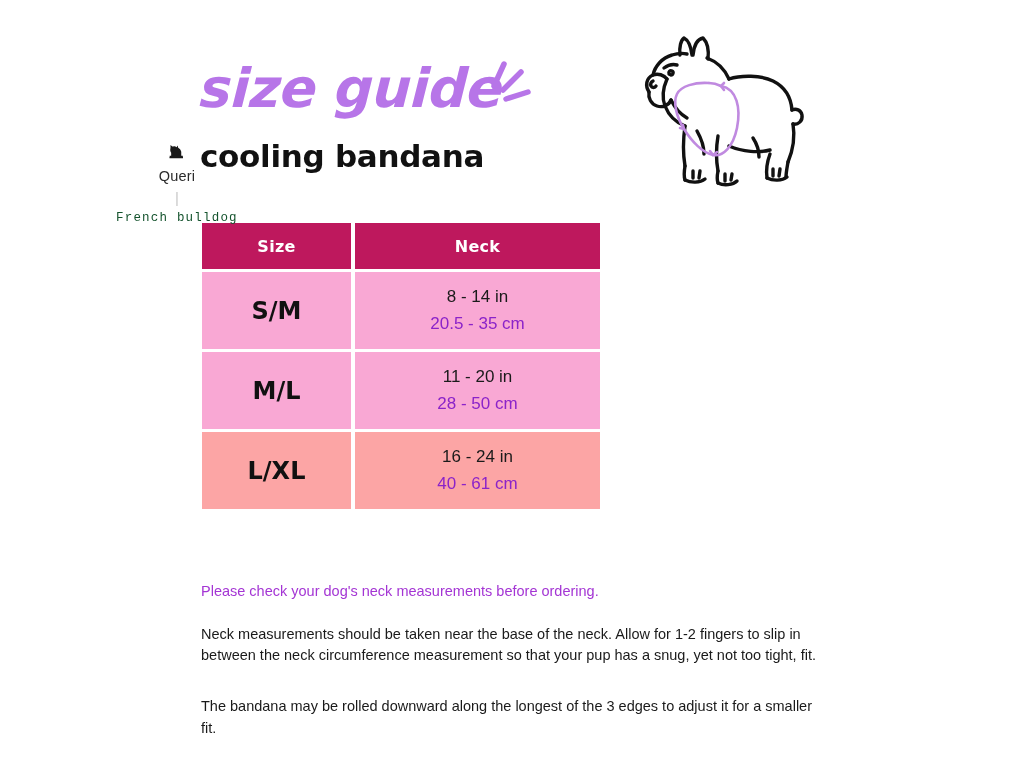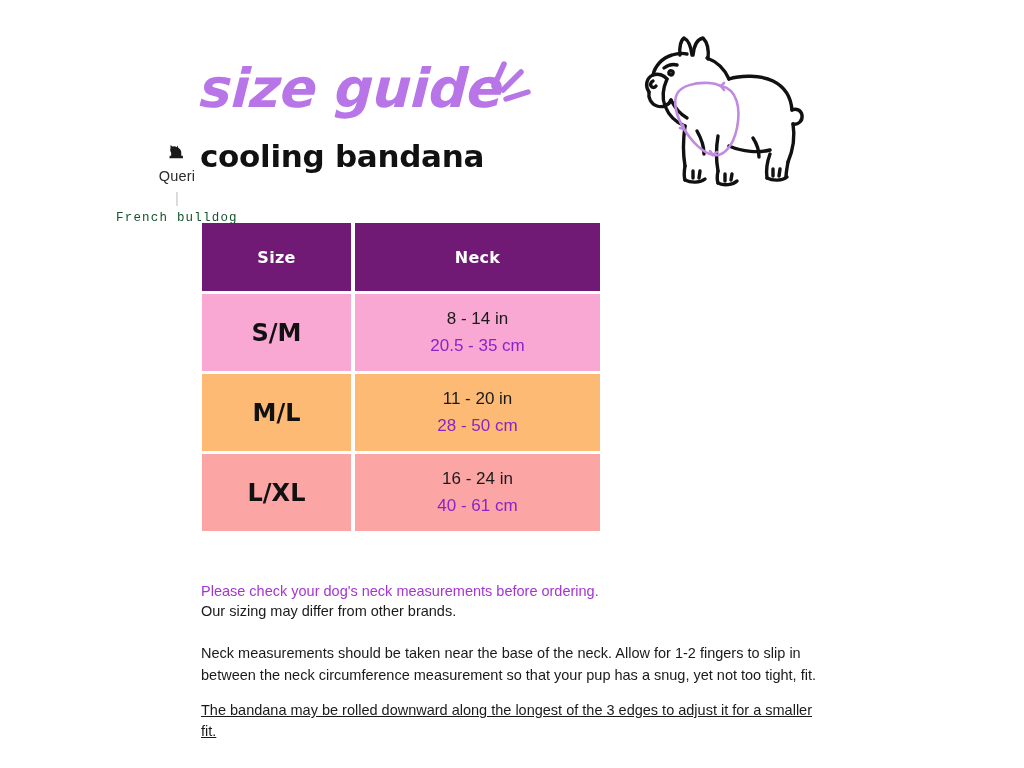--- a/index.html
+++ b/index.html
@@ -110,27 +110,27 @@
     top: 223px;
     width: 398px;
     border-collapse: separate;
     border-spacing: 0;
   }
   .size-table td, .size-table th {
     padding: 0;
     margin: 0;
   }
   .th-cell {
-    background: #701a75;
+    background: #be185d;
     color: #ffffff;
     font-family: "DejaVu Sans", sans-serif;
     font-weight: bold;
     font-size: 16px;
     letter-spacing: .3px;
-    height: 68px;
+    height: 46px;
     vertical-align: middle;
   }
   .row-gap-col {
     width: 4px;
     background: #ffffff;
   }
   .row-spacer td {
     height: 3px;
     background: #ffffff;
   }
@@ -158,21 +158,21 @@
     color: #1a1a1a;
     line-height: 1.55;
   }
   .neck-cm {
     font-family: "Liberation Sans", sans-serif;
     font-size: 17px;
     color: #8b23c9;
     line-height: 1.55;
   }
   .bg-light { background: #f9a8d4; }
-  .bg-mid   { background: #fdba74; }
+  .bg-mid   { background: #f9a8d4; }
   .bg-light2{ background: #fca5a5; }
 
   
   .notes {
     position: absolute;
     left: 201px;
     top: 546px;
     width: 625px;
   }
   .note-accent {
@@ -189,21 +189,21 @@
     line-height: 1.35;
   }
   .para {
     font-family: "Liberation Sans", sans-serif;
     font-size: 14.5px;
     color: #1a1a1a;
     line-height: 1.48;
     margin-top: 22px;
     width: 622px;
   }
-  .para.second { margin-top: 14px; text-decoration: underline; }
+  .para.second { margin-top: 30px; }
 </style>
 </head>
 <body>
 
 <div class="page">
 
   <div class="brand">
     <span>
       <svg class="brand-icon" viewBox="0 0 24 24" aria-hidden="true">
         <path fill="#1a1a1a" d="M4.2 7.2 L4.2 3.6 L6.4 5.3 L9.6 5.1 L11.4 6.4 L12.9 4.2 L13.4 7.0
@@ -349,18 +349,17 @@
         <td class="cell-neck bg-light2">
           <div class="neck-in">16 - 24 in</div>
           <div class="neck-cm">40 - 61 cm</div>
         </td>
       </tr>
     </tbody>
   </table>
 
   <div class="notes">
     <div class="note-accent">Please check your dog's neck measurements before ordering.</div>
-    <div class="note-plain">Our sizing may differ from other brands.</div>
     <div class="para">Neck measurements should be taken near the base of the neck. Allow for 1-2 fingers to slip in between the neck circumference measurement so that your pup has a snug, yet not too tight, fit.</div>
     <div class="para second">The bandana may be rolled downward along the longest of the 3 edges to adjust it for a smaller fit.</div>
   </div>
 
 </div>
 
 </body></html>

